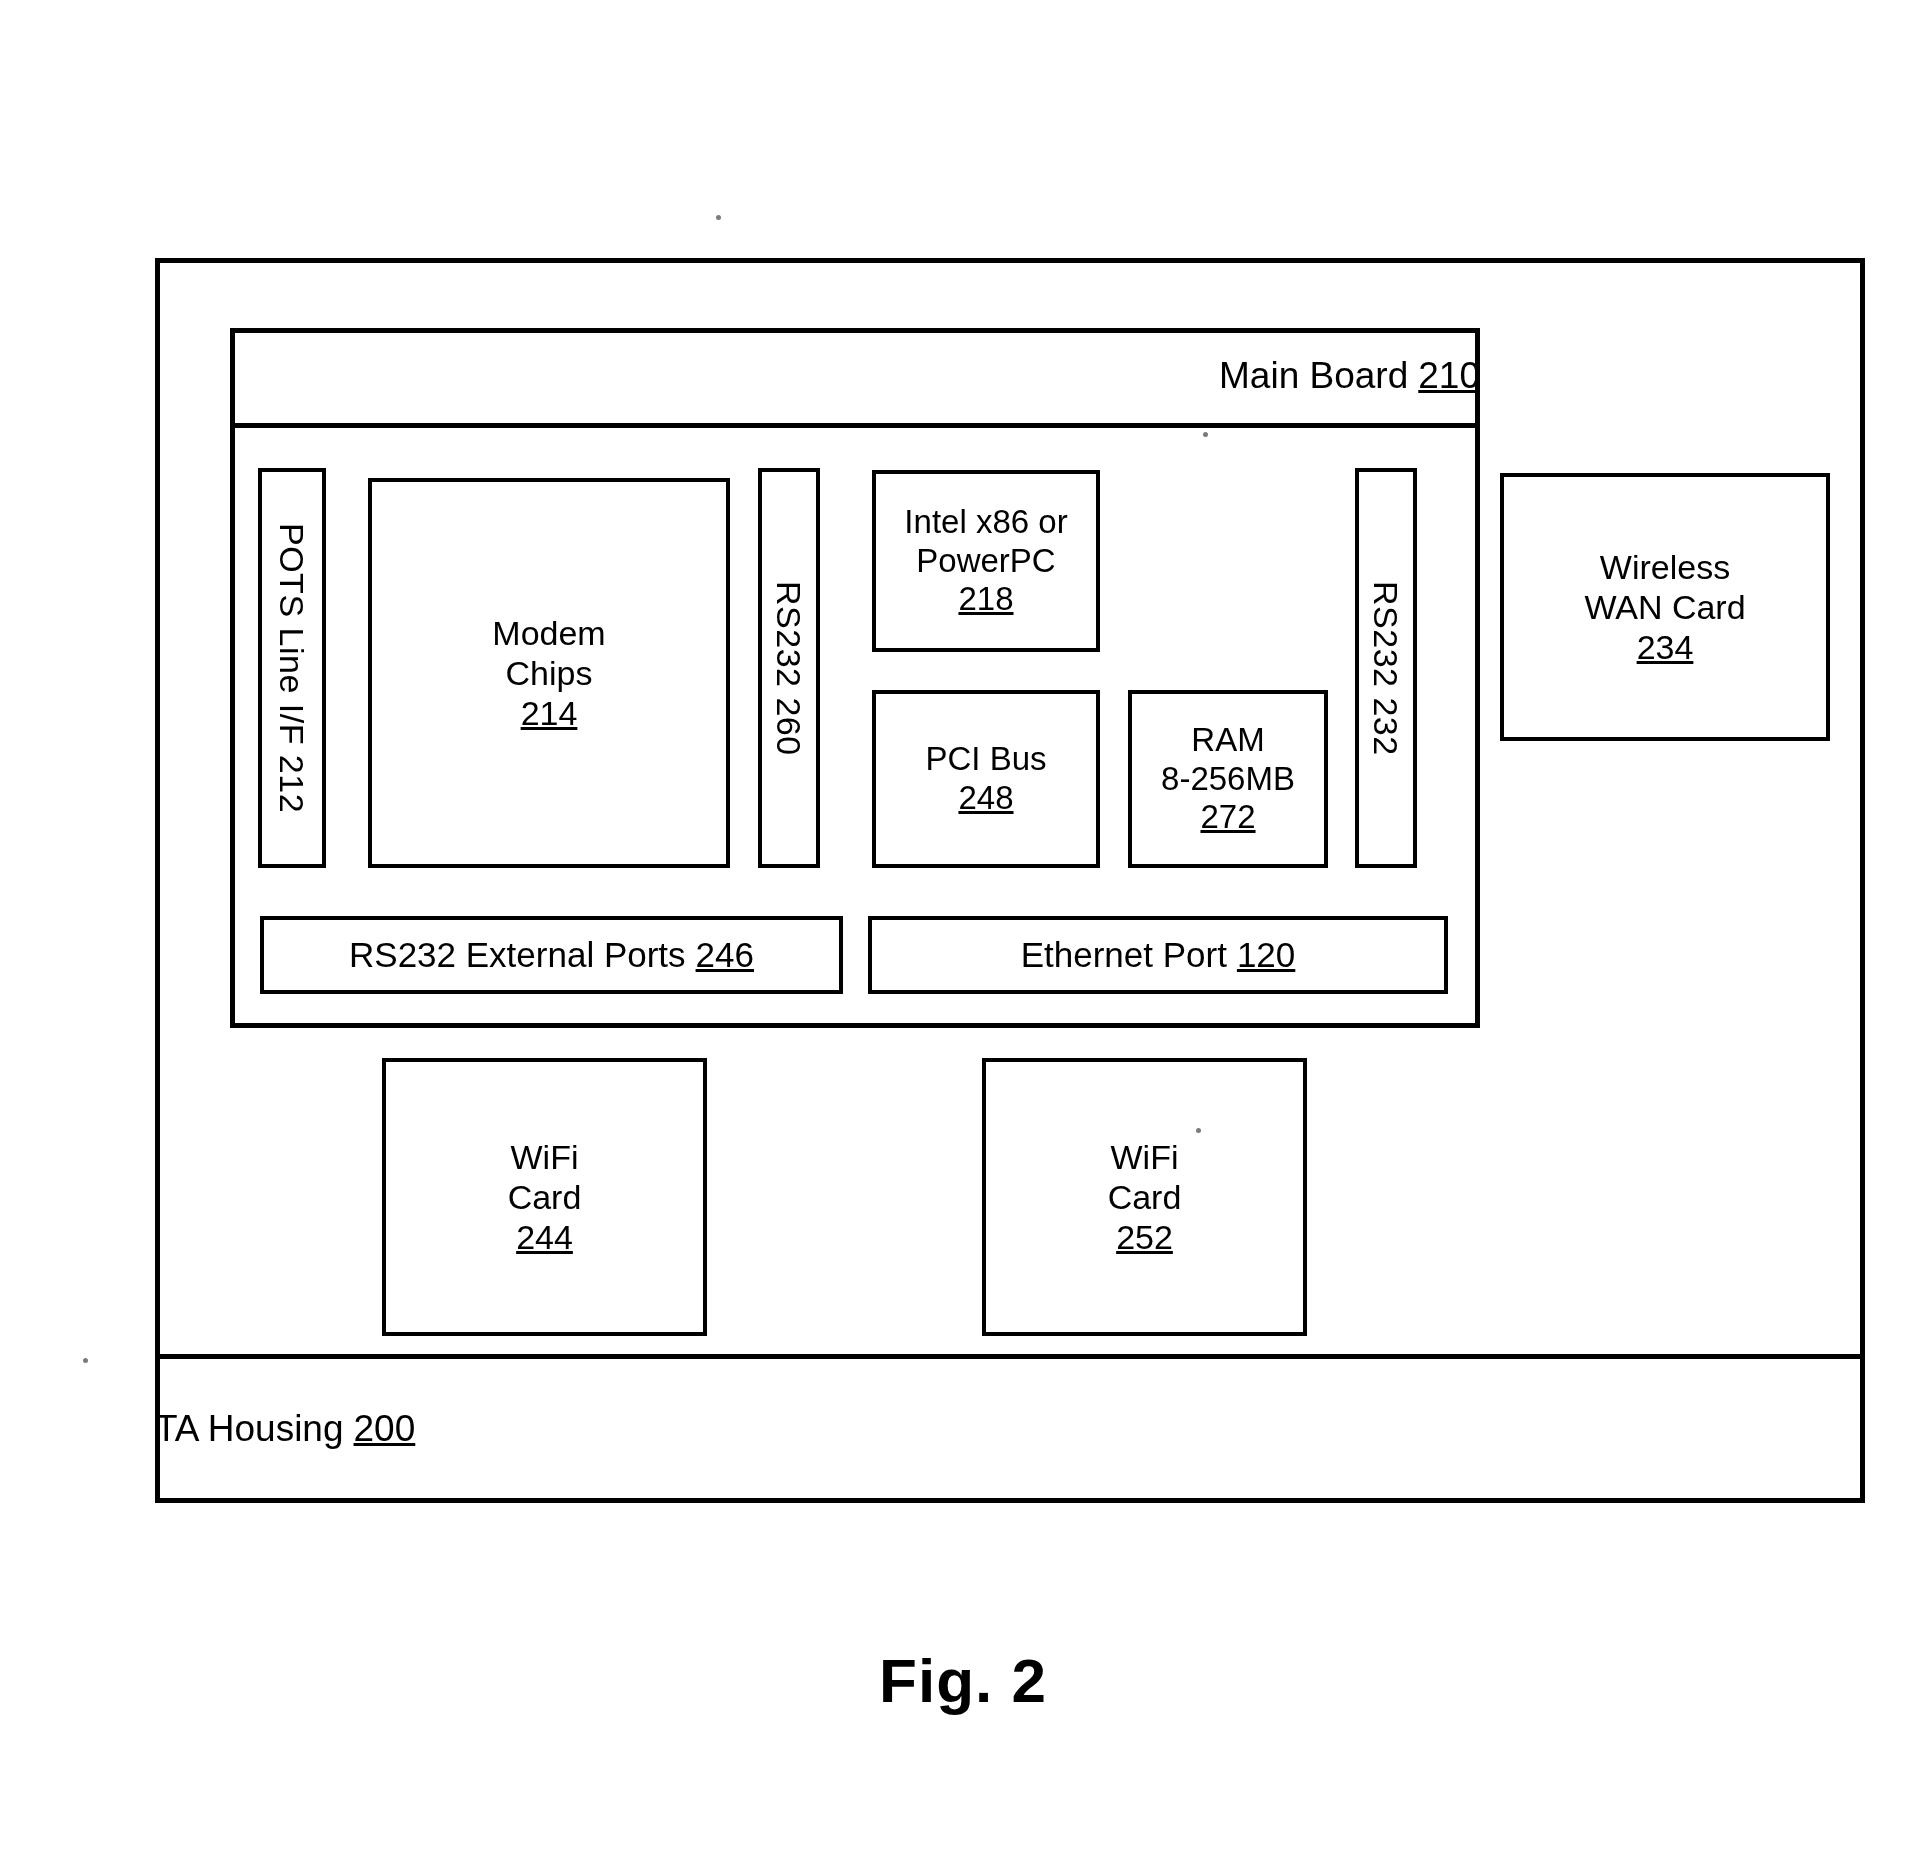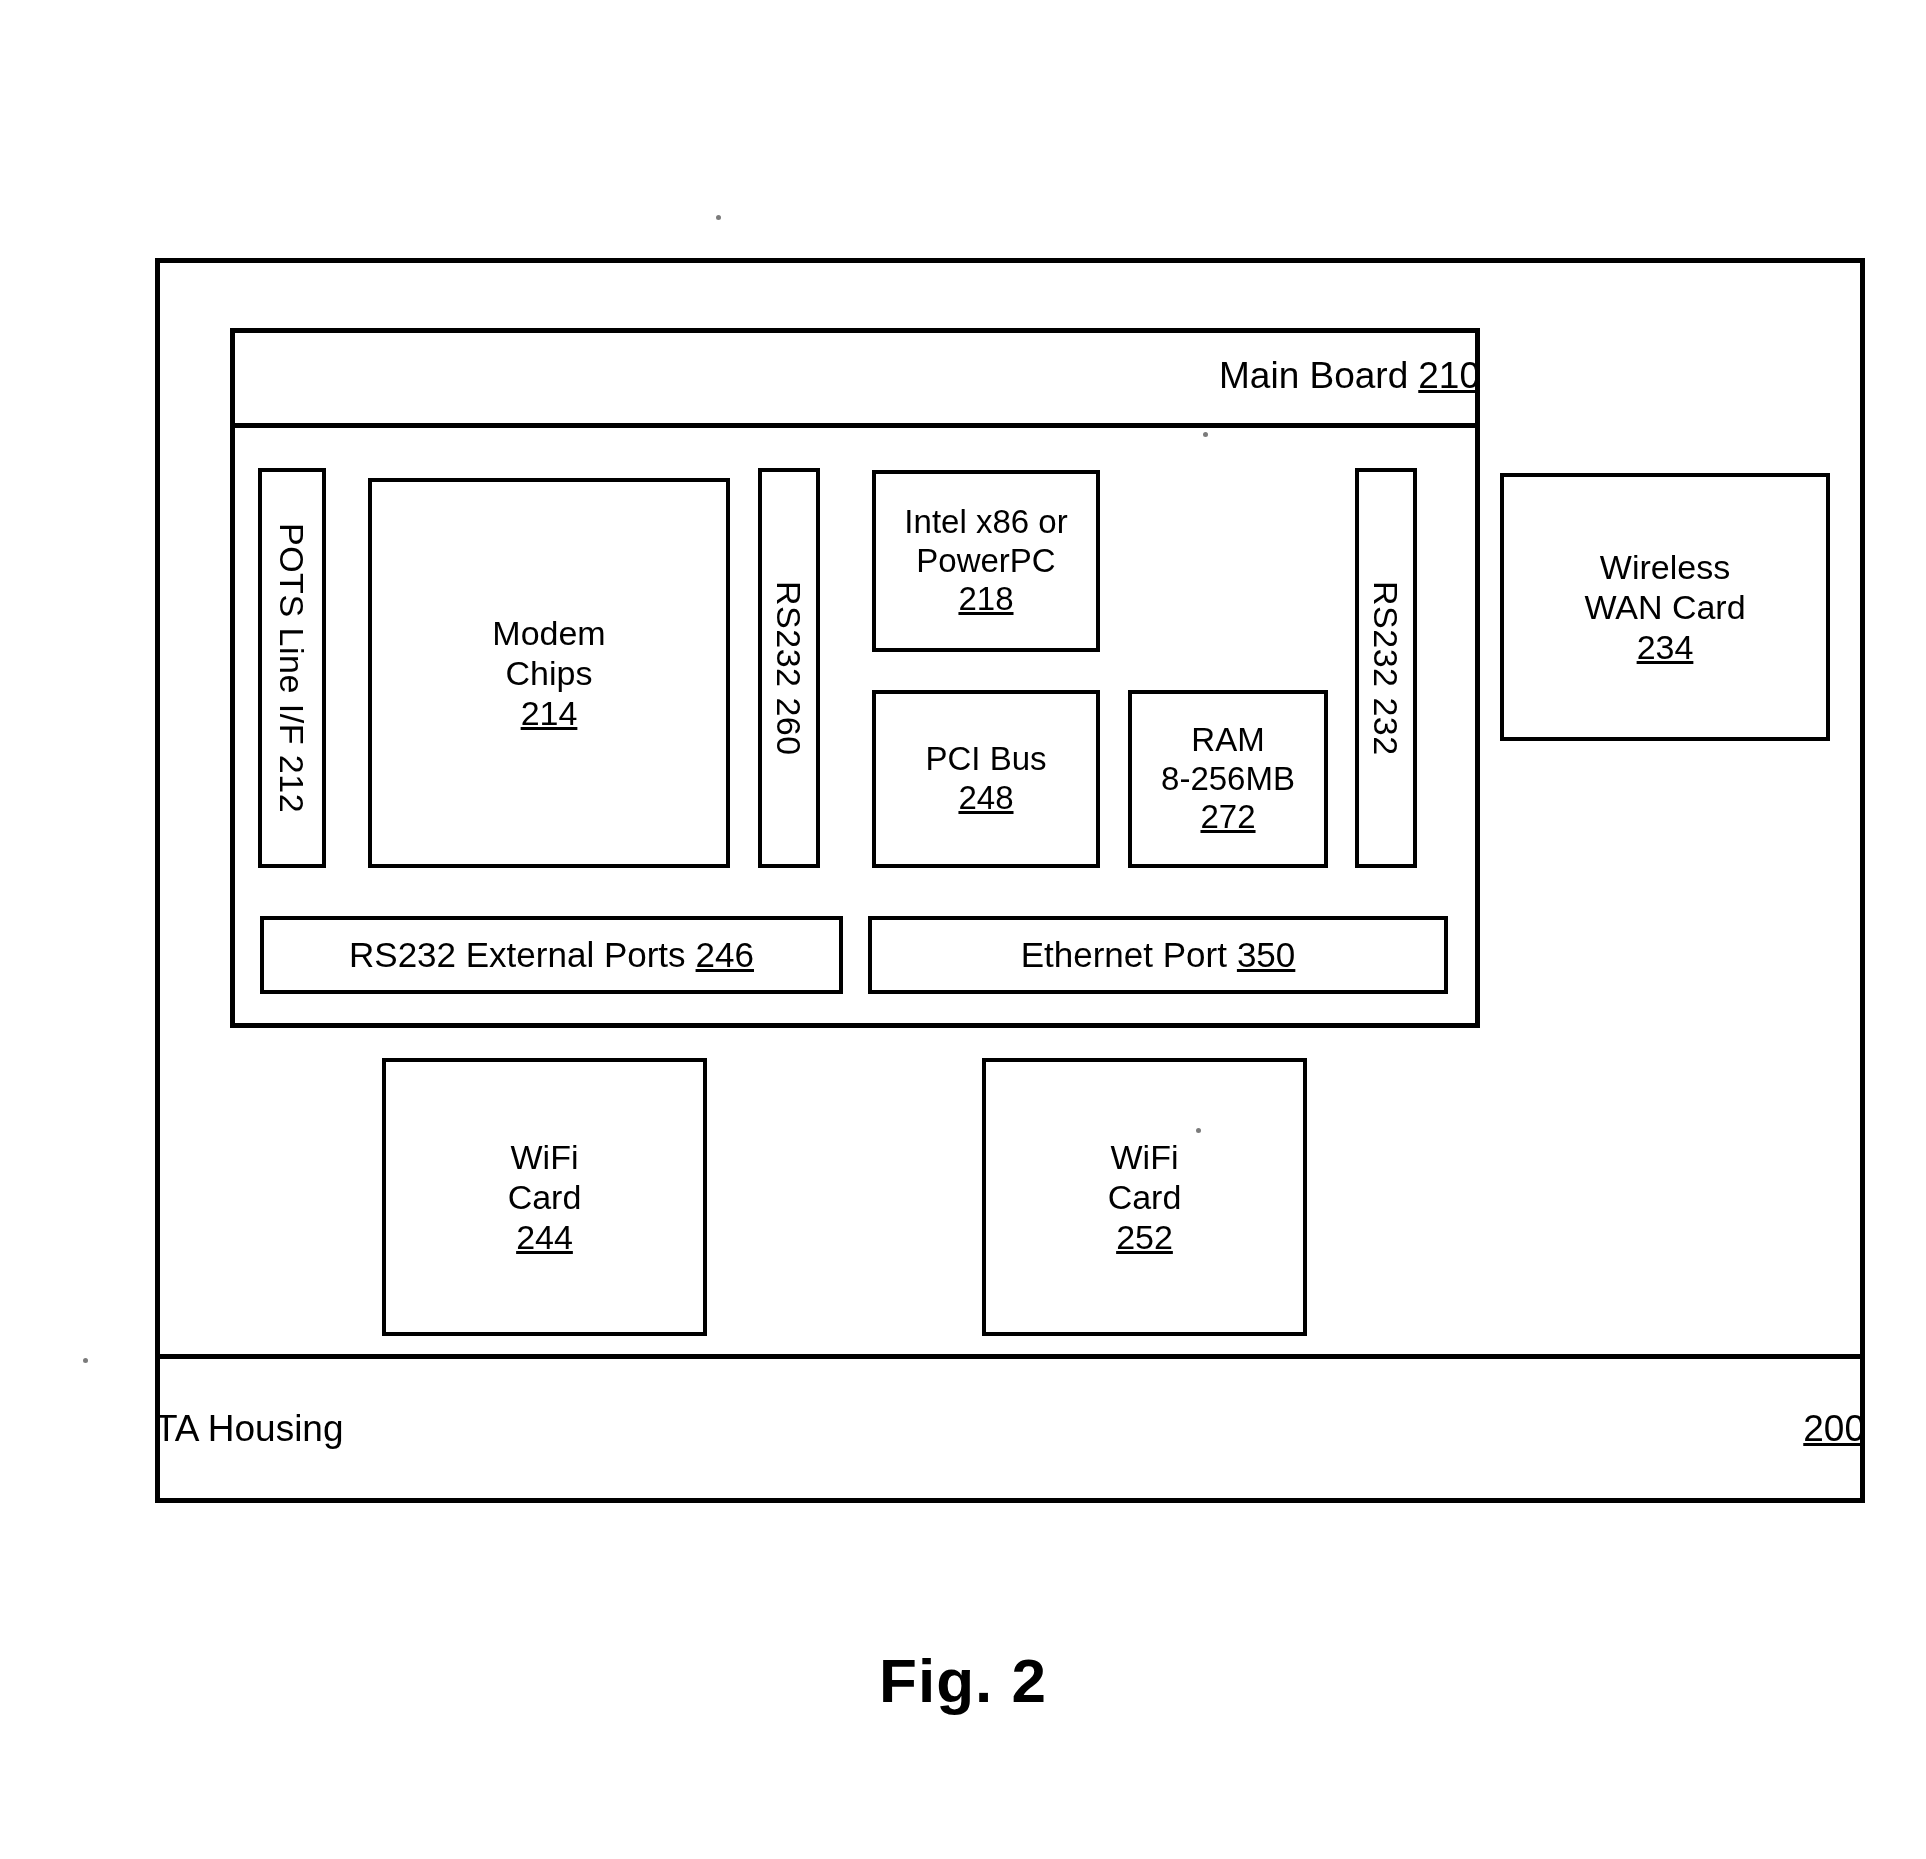--- a/index.html
+++ b/index.html
@@ -57,21 +57,21 @@
     border-top: 5px solid #000;
   }
   #ta-housing-label {
     position: absolute;
     left: 155px;
     top: 1354px;
     width: 1710px;
     height: 149px;
     display: flex;
     align-items: center;
-    justify-content: space-between;
+    justify-content: flex-start;
     font-size: 37px;
   }
 
   
   #main-board {
     left: 230px;
     top: 328px;
     width: 1250px;
     height: 700px;
     border-width: 5px;
@@ -313,21 +313,21 @@
     <span class="vtext">RS232 232</span>
   </div>
 
   <div class="box" id="rs232-ext">
     <span>RS232 External Ports</span>
     <span class="inline-ref">246</span>
   </div>
 
   <div class="box" id="ethernet-port">
     <span>Ethernet Port</span>
-    <span class="inline-ref">350</span>
+    <span class="inline-ref">120</span>
   </div>
 
   <div class="box" id="wwan-card">
     <div>
       <span class="lines">Wireless</span>
       <span class="lines">WAN Card</span>
       <span class="lines ref">234</span>
     </div>
   </div>
 

